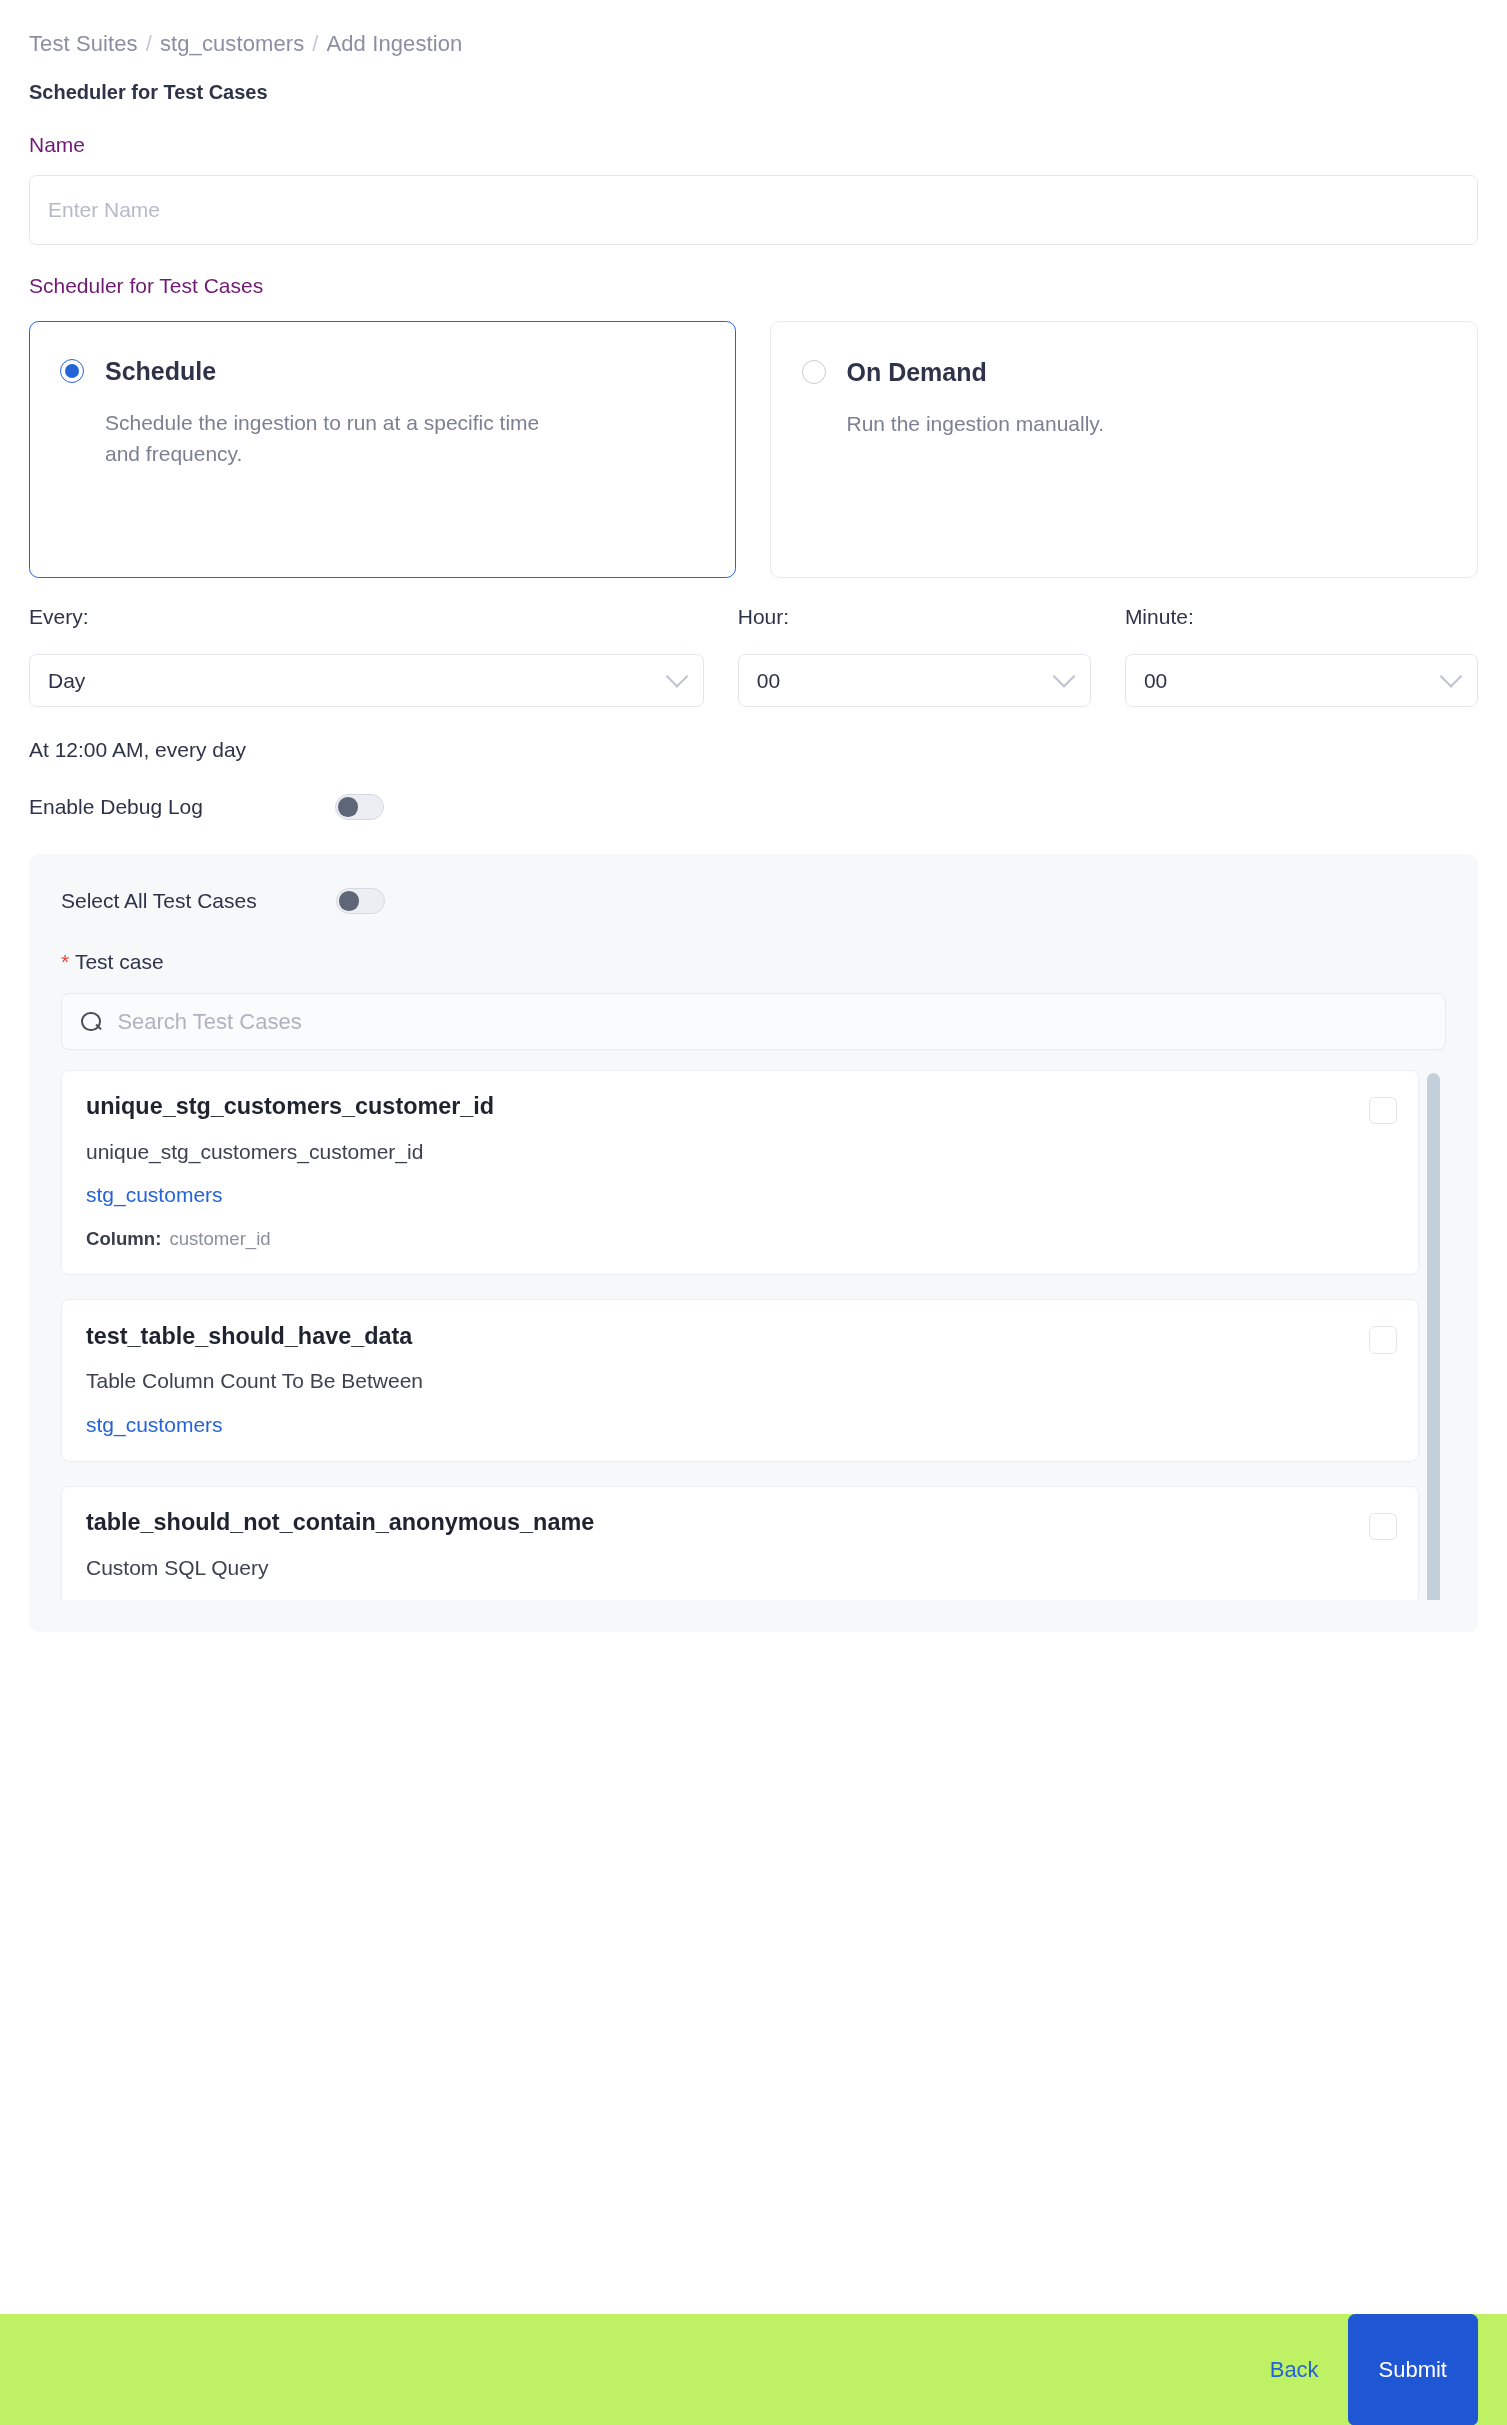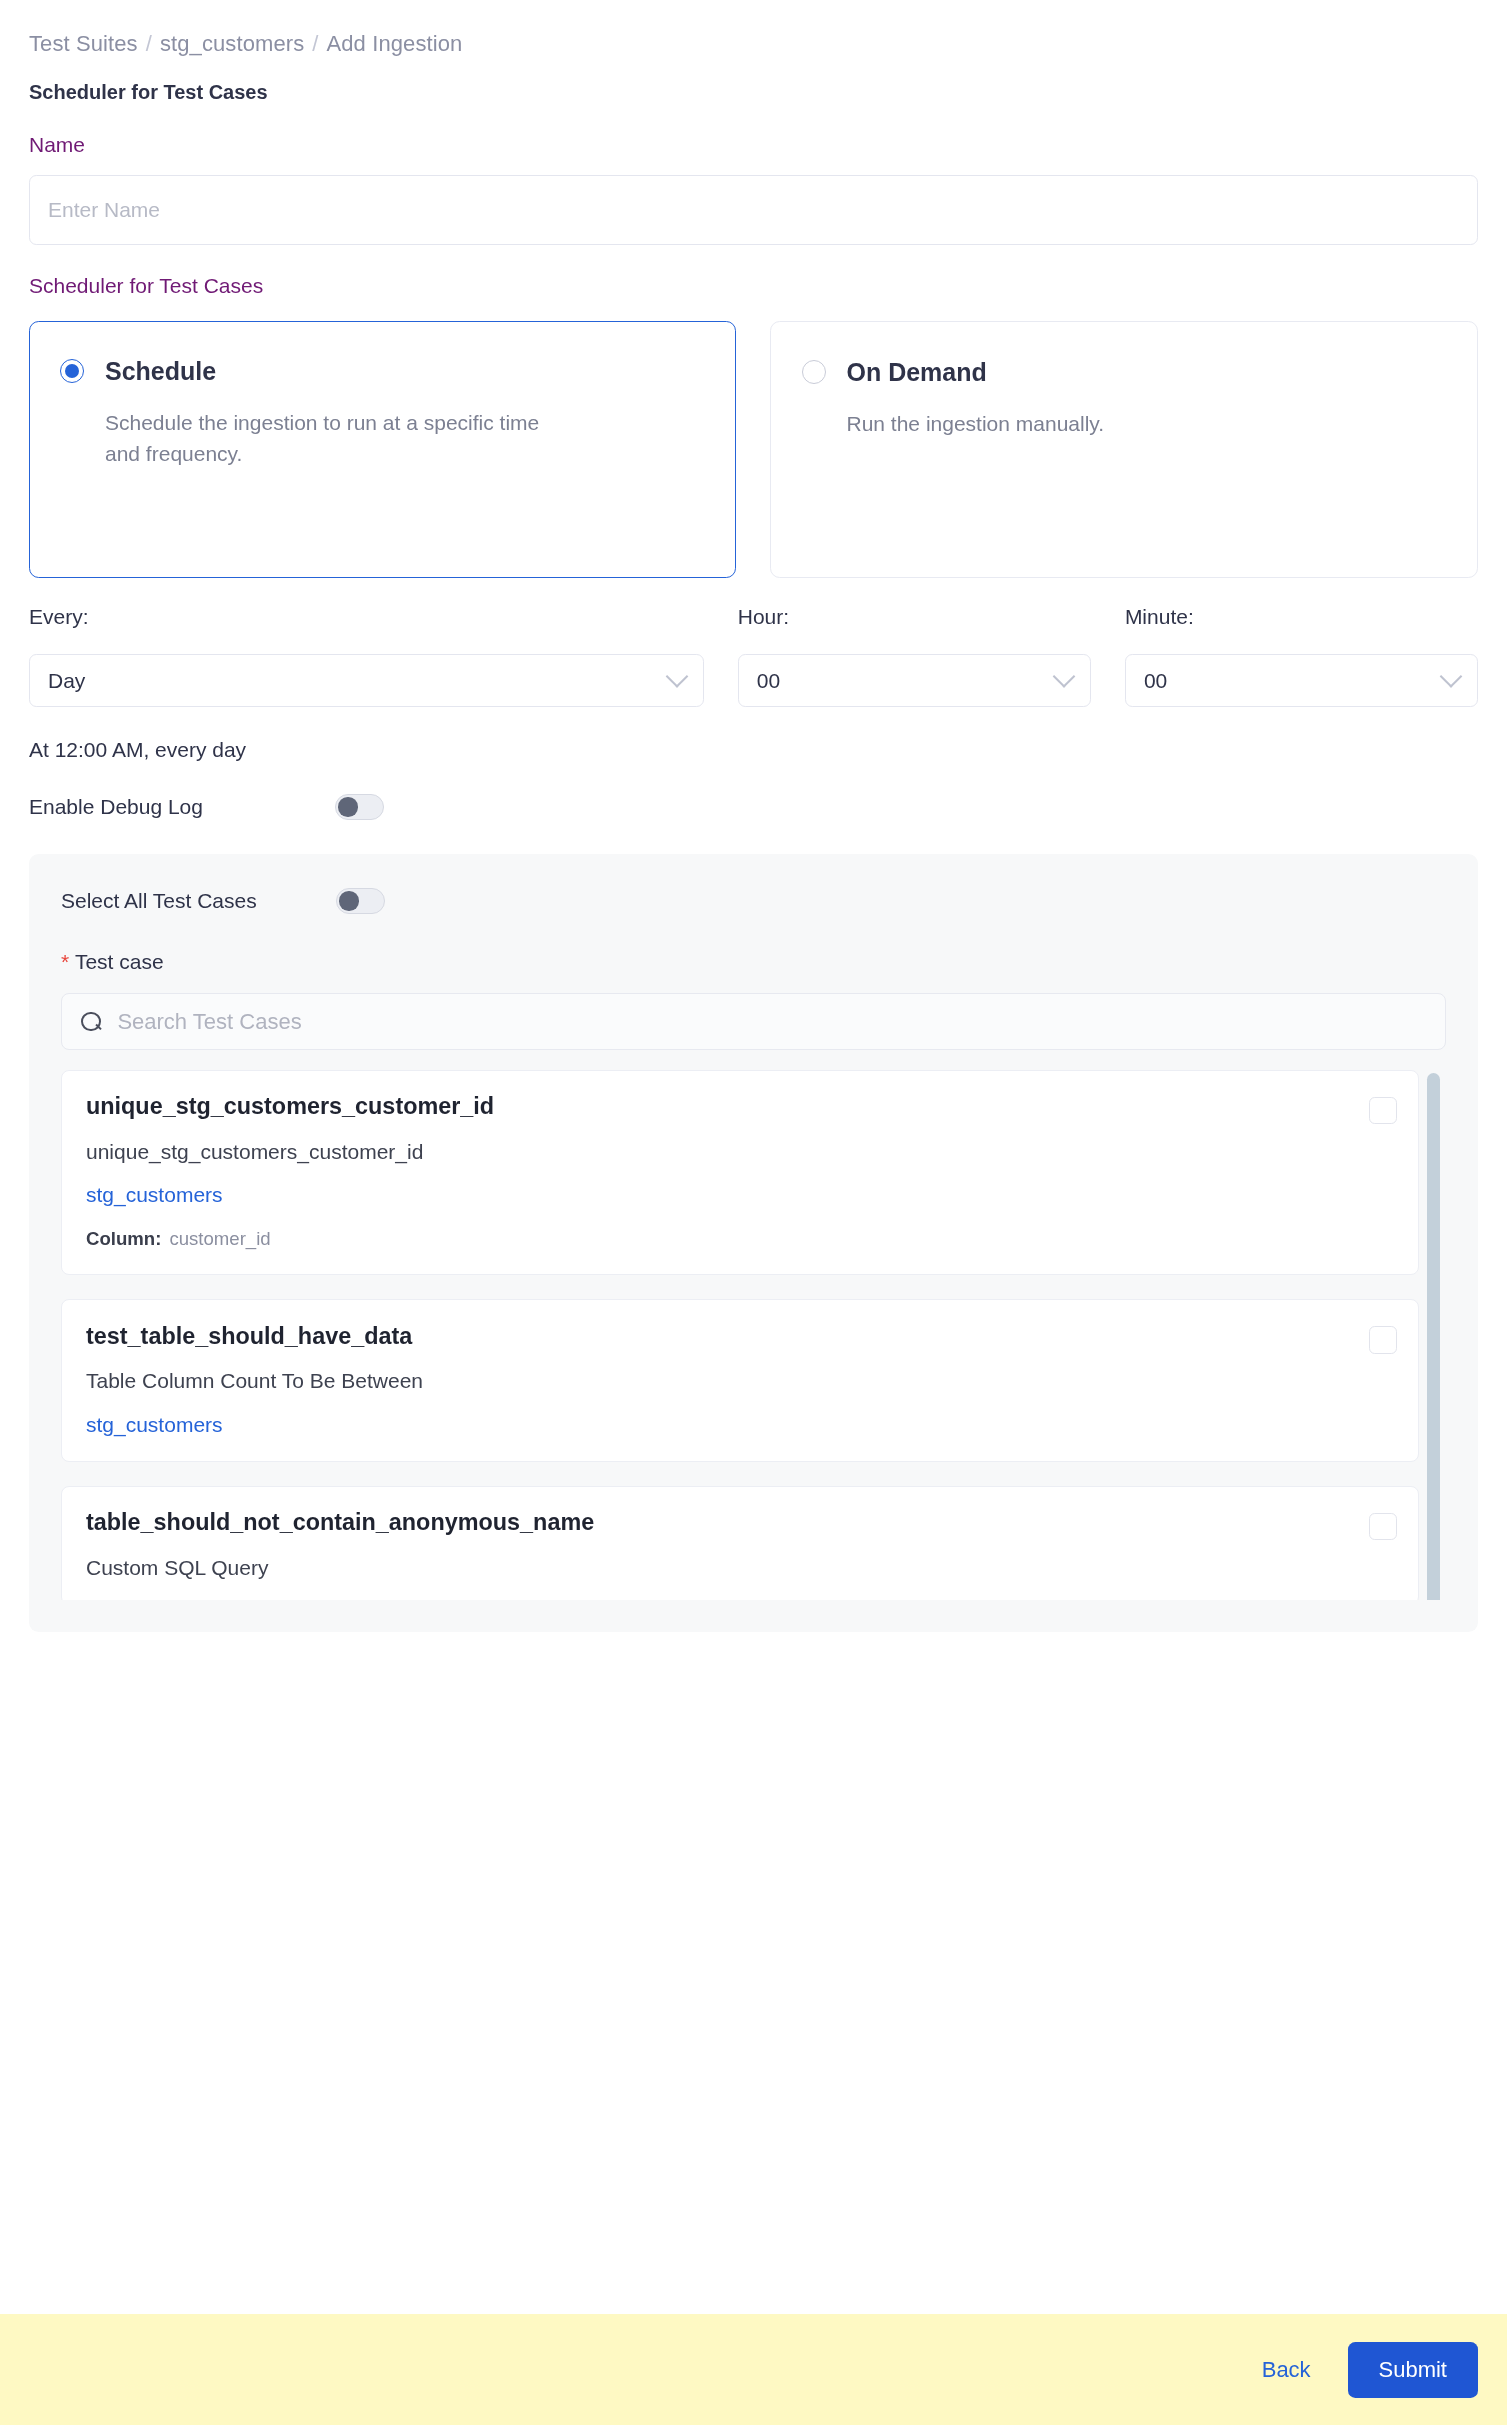--- a/index.html
+++ b/index.html
@@ -151,23 +151,23 @@
     border: 1.2px solid #e2e4ec; background: #fff;
   }
   .scrollbar {
     position: absolute; right: 6.5px; top: 3.2px;
     width: 13px; height: 595px; border-radius: 6.5px; background: #c3d0da;
   }
 
   
   .footer {
     position: absolute; left: 0; right: 0; bottom: 0; height: 112px;
-    background: #fef9c3;
-    display: flex; align-items: center; justify-content: flex-end;
-    gap: 32px; padding-right: 29px;
+    background: #bef264;
+    display: flex; justify-content: flex-end;
+    gap: 24px; padding-right: 29px;
   }
   .btn-back {
     font-size: 22px; color: #2563d8; background: none; border: none;
     cursor: pointer; padding: 8px 4.9px; font-family: inherit;
   }
   .btn-submit {
     font-size: 22px; color: #fff; background: #1f56d3; border: none;
     border-radius: 7.3px; padding: 15.4px 31px; cursor: pointer; font-family: inherit;
   }
 </style>

